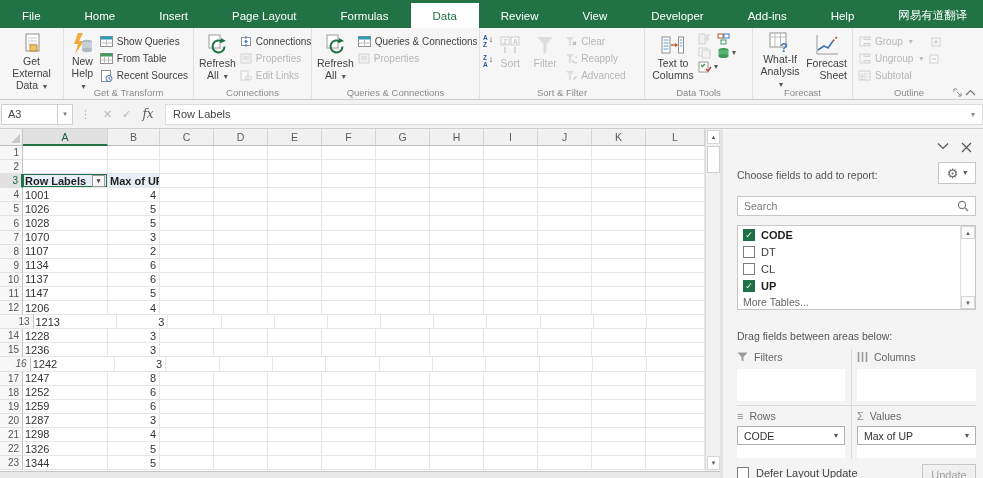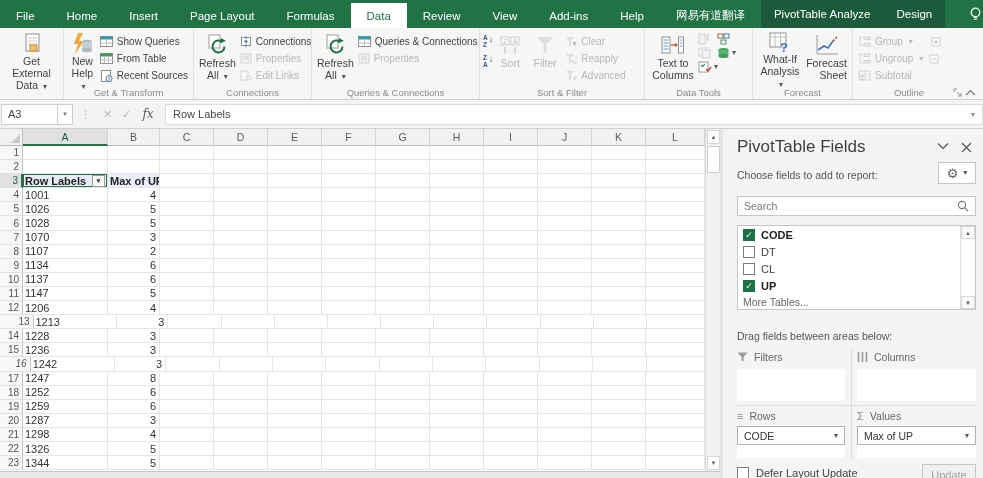--- a/index.html
+++ b/index.html
@@ -2,21 +2,21 @@
 <html><head>
 <meta charset="utf-8">
 <style>
 *{box-sizing:border-box;margin:0;padding:0;}
 html,body{width:983px;height:478px;overflow:hidden;}
 body{position:relative;font-family:"Liberation Sans",sans-serif;background:#e4e4e4;}
 svg{display:block;}
 
 .menubar{position:absolute;top:0;left:0;right:0;height:28px;background:#217346;display:flex;align-items:stretch;}
 .tabs{display:flex;align-items:flex-end;}
-.mtab{padding:0 16px;height:25px;margin-top:19px;display:flex;align-items:center;font-size:11.5px;color:#fff;white-space:nowrap;cursor:default;}
+.mtab{padding:0 22px;height:25px;margin-top:19px;display:flex;align-items:center;font-size:11.5px;color:#fff;white-space:nowrap;cursor:default;}
 .mtab.active{background:#fff;color:#217346;}
 .mtab.contextual{height:28px;margin-top:0;background:#1c5a39;padding:0 13px;}
 .tellme{display:flex;align-items:center;gap:7px;color:#fff;font-size:11.5px;margin-left:24px;white-space:nowrap;}
 
 .ribbon{position:absolute;top:28px;left:0;right:0;height:72px;background:#f6f6f6;border-bottom:1px solid #d0d0d0;display:flex;}
 .rgroup{position:relative;height:100%;border-right:1px solid #e1e1e1;padding:2px 3px 14px;display:flex;align-items:flex-start;flex:0 0 auto;}
 .glabel{position:absolute;bottom:1px;left:0;right:0;text-align:center;font-size:9.5px;color:#8b8b8b;white-space:nowrap;}
 .bigbtn{display:flex;flex-direction:column;align-items:center;height:56px;font-size:10.5px;color:#424242;text-align:center;line-height:1.12;padding:2px 2px 0;cursor:default;}
 .bigbtn .bicon{height:26px;display:flex;align-items:center;}
 .smallcol{display:flex;flex-direction:column;padding-top:3px;}
@@ -94,20 +94,21 @@
 <div class="menubar">
   <div class="tabs" id="menu-tabs">
       <div class="mtab">File</div>
       <div class="mtab">Home</div>
       <div class="mtab">Insert</div>
       <div class="mtab">Page Layout</div>
       <div class="mtab">Formulas</div>
       <div class="mtab active">Data</div>
       <div class="mtab">Review</div>
       <div class="mtab">View</div>
+      <div class="mtab">Developer</div>
       <div class="mtab">Add-ins</div>
       <div class="mtab">Help</div>
       <div class="mtab">网易有道翻译</div>
       <div class="mtab contextual">PivotTable Analyze</div>
       <div class="mtab contextual">Design</div>
     </div>
   <div class="tellme">
     <svg width="13" height="15" viewBox="0 0 13 15">
         <circle cx="6.5" cy="5.5" r="4.3" fill="none" stroke="#fff" stroke-width="1.2"></circle>
         <path d="M5 10.5h3M5 12.3h3" stroke="#fff" stroke-width="1.1" fill="none"></path>
@@ -818,21 +819,20 @@
 </div>
 <div class="bstrip"></div>
 
 <div id="vscroll">
   <div class="sbtn up">▲</div>
   <div class="sthumb"></div>
   <div class="sbtn down">▼</div>
 </div>
 
 <div id="pane">
-  <div class="ptitle">PivotTable Fields</div>
   <span class="picon" style="left:214px;">
       <svg width="12" height="8" viewBox="0 0 12 8">
         <path d="M1 1.5l5 5 5-5" stroke="#555" fill="none" stroke-width="1.2"></path>
       </svg>
     </span>
   <span class="picon" style="left:238px;">
       <svg width="11" height="11" viewBox="0 0 11 11">
         <path d="M1 1l9 9M10 1l-9 9" stroke="#555" stroke-width="1.2"></path>
       </svg>
     </span>

